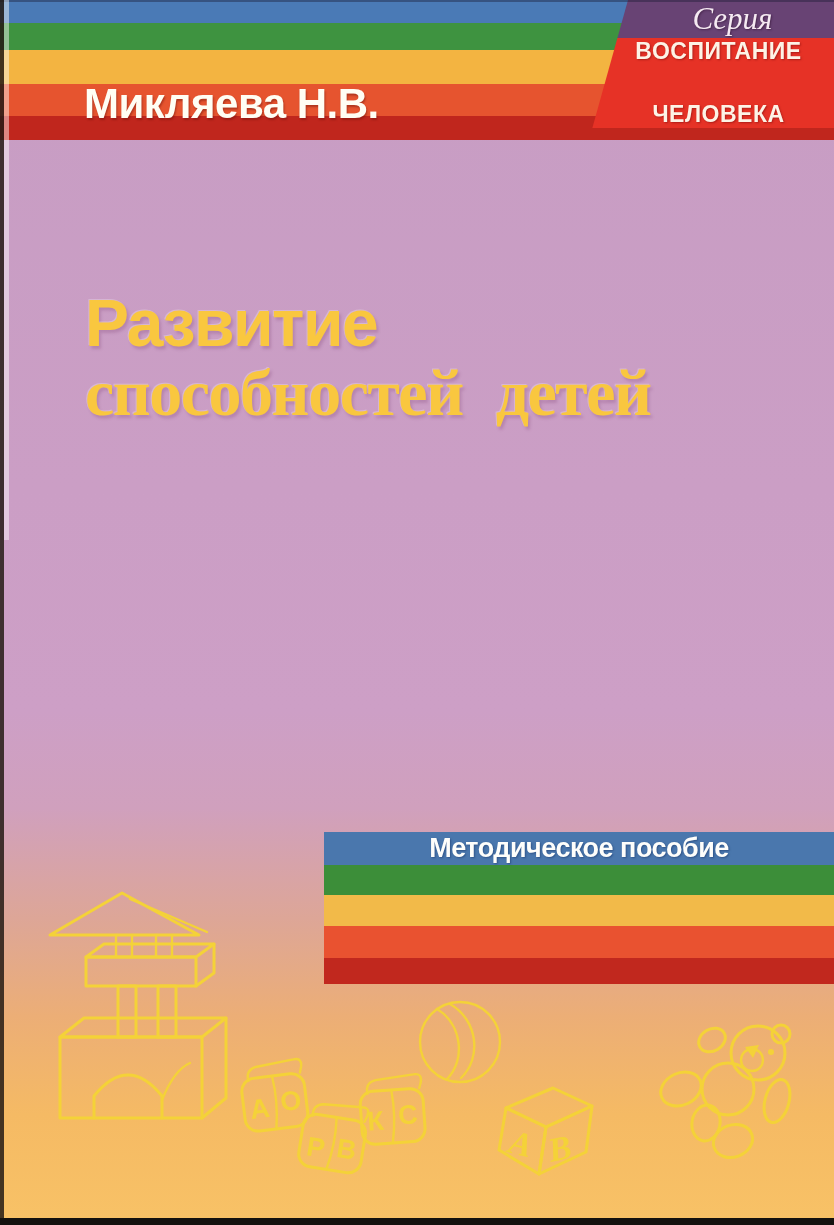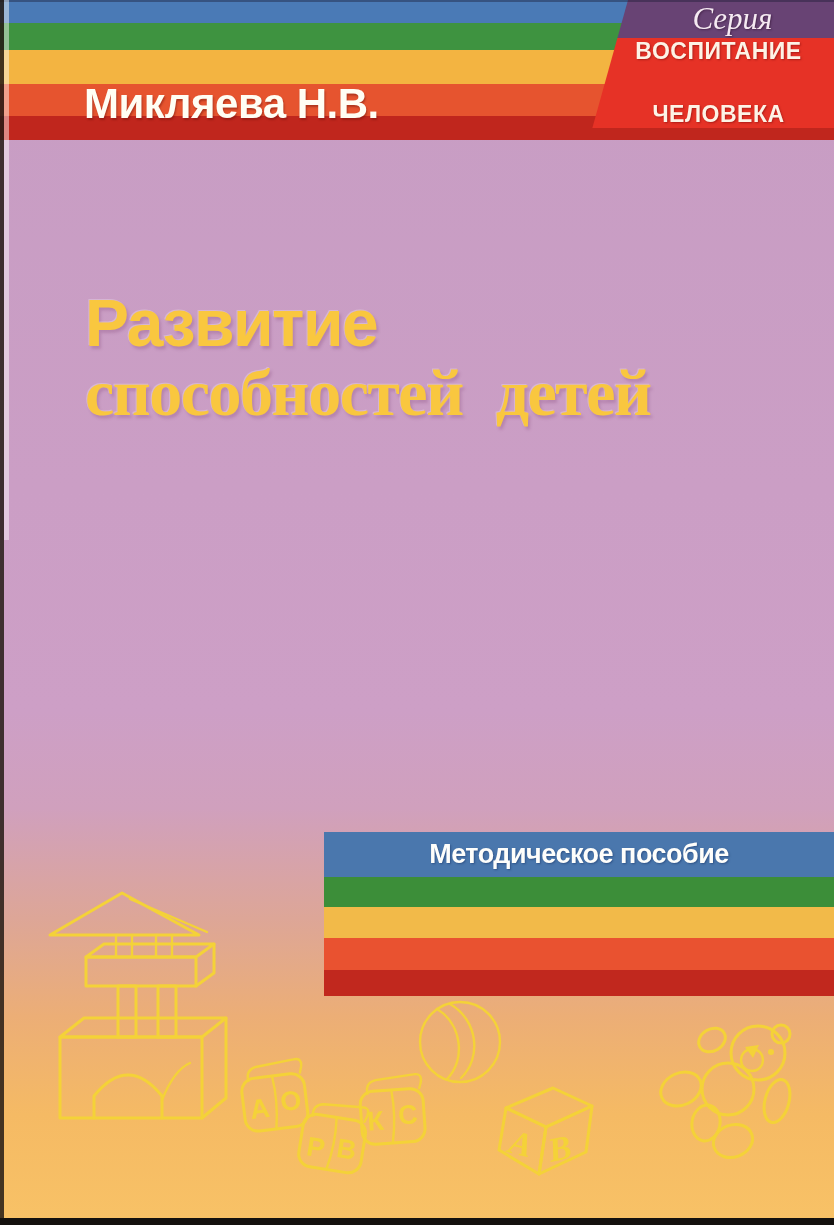--- a/index.html
+++ b/index.html
@@ -61,21 +61,21 @@
   .title-line2{word-spacing:18px;font-family:Liberation Serif, serif;}
   .subtitle{position:absolute;left:88px;top:484px;z-index:3;}
   .subtitle-line{
     font-size:45px;line-height:77px;font-weight:700;letter-spacing:-1px;
     color:#f9c73f;white-space:nowrap;
     text-shadow:-1px -1px 0 rgba(255,255,255,.22), 2px 3px 3px rgba(130,70,120,.25);
   }
   
   .mid-band{position:absolute;left:324px;top:832px;width:510px;z-index:2;}
   .mid-band .stripe{width:100%;}
-  .m-blue  {height:45px;background:#4a77ad;display:flex;align-items:center;justify-content:center;}
+  .m-blue  {height:33px;background:#4a77ad;display:flex;align-items:center;justify-content:center;}
   .m-green {height:30px;background:#3c8e39;}
   .m-yellow{height:31px;background:#f2ba49;}
   .m-orange{height:32px;background:#e95230;}
   .m-red   {height:26px;background:#c1281e;}
   .edition-label{
     font-size:27px;font-weight:700;letter-spacing:-.5px;color:#fefefb;
     text-shadow:1px 1px 2px rgba(25,55,105,.55);white-space:nowrap;
   }
   
   .toys{position:absolute;left:0;top:0;z-index:3;pointer-events:none;}

